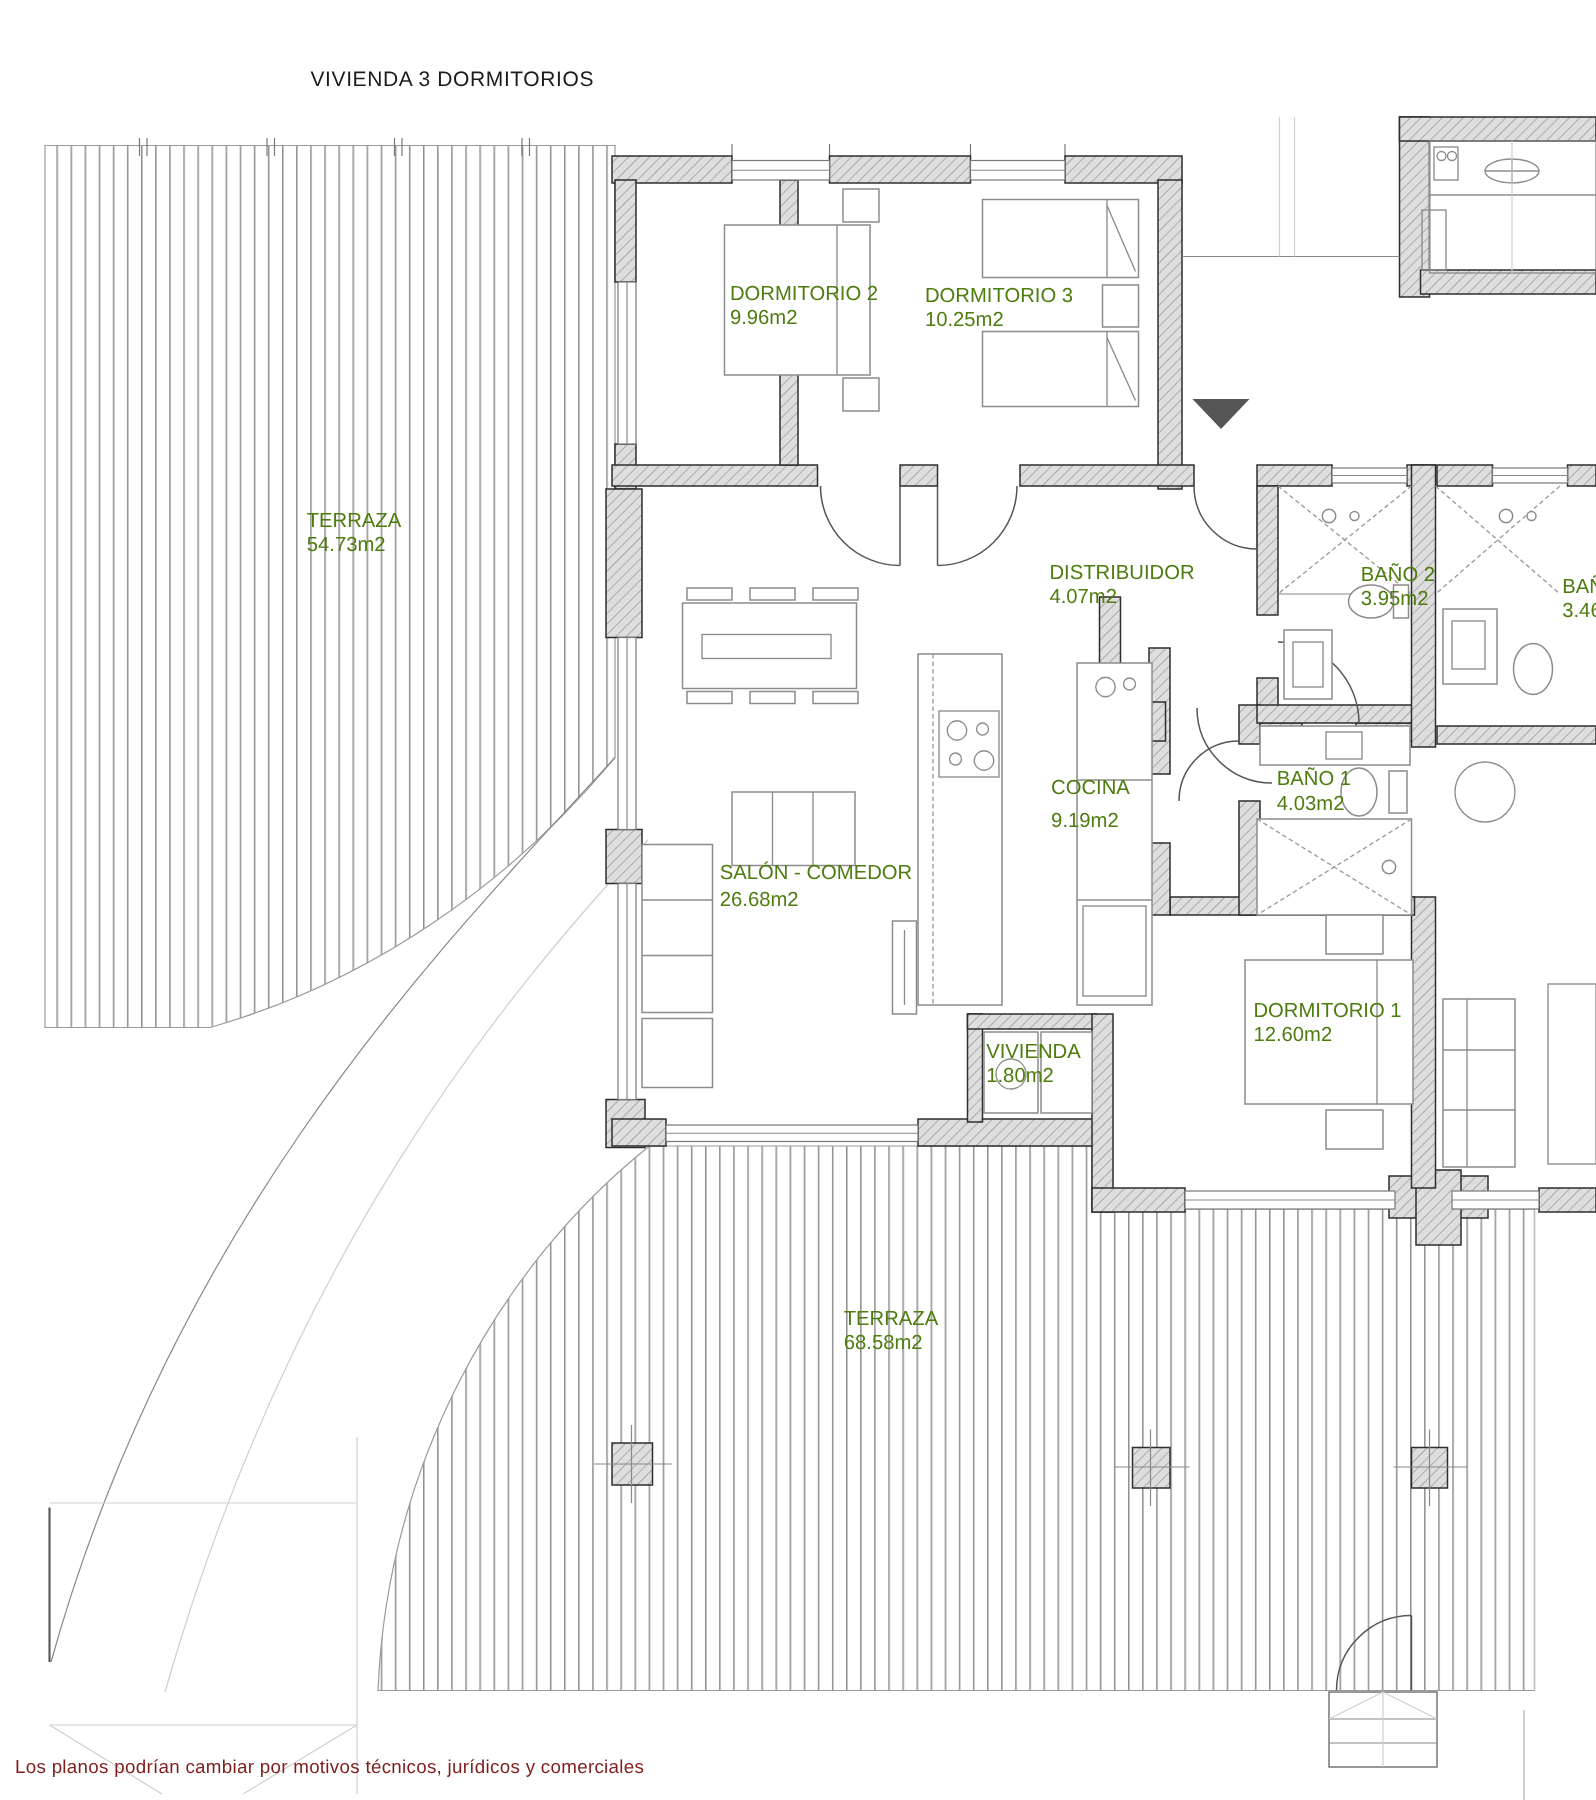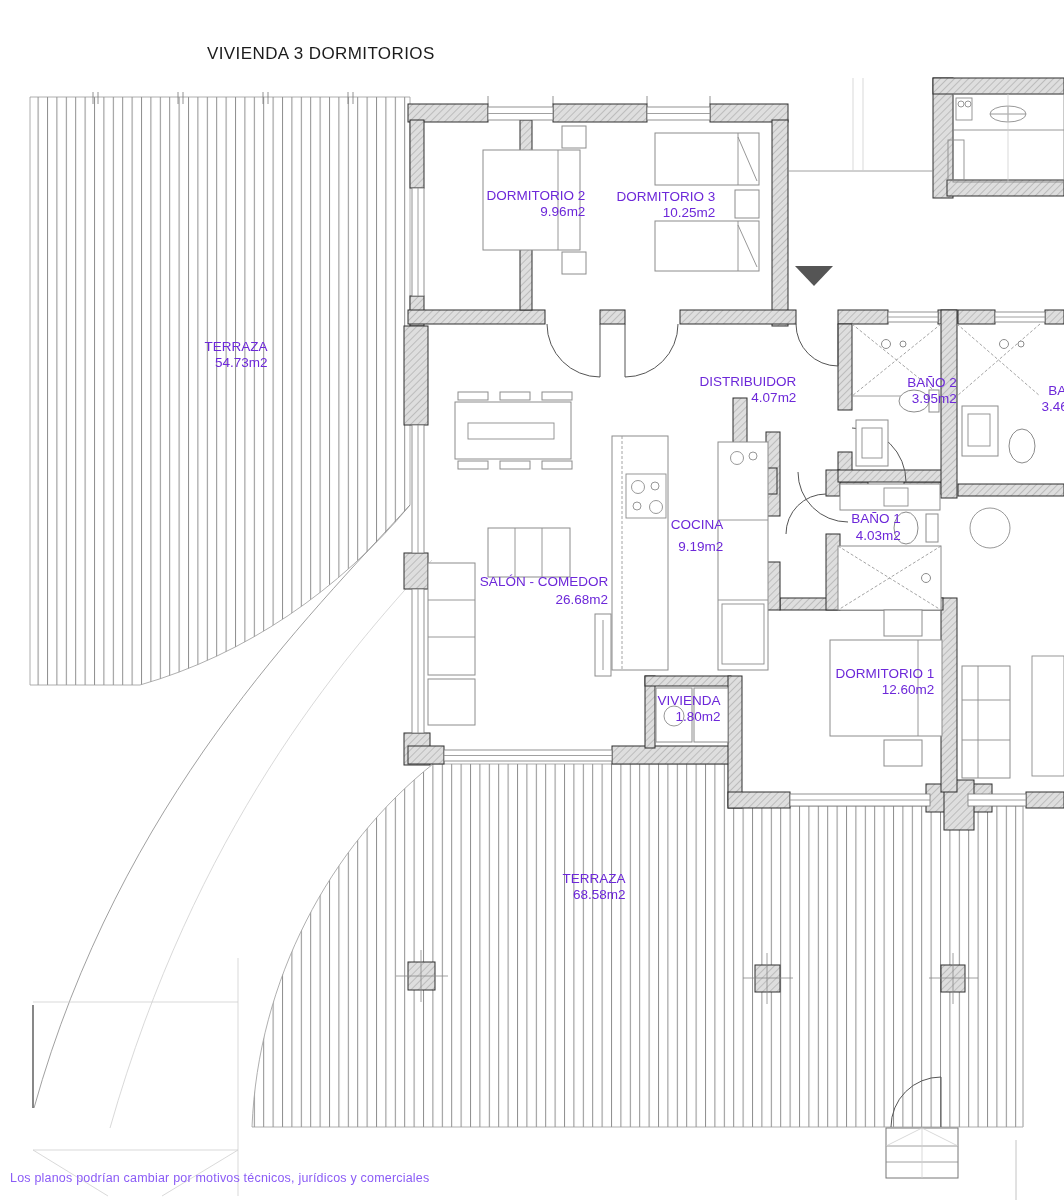--- a/index.html
+++ b/index.html
@@ -1,24 +1,24 @@
 <!DOCTYPE html>
 <html><head>
 <meta charset="utf-8">
 <style>
   html,body{margin:0;padding:0;}
   body{width:1064px;height:1200px;position:relative;background:#fff;overflow:hidden;
        font-family:"Liberation Sans",sans-serif;}
   #plan-svg{position:absolute;left:0;top:0;}
-  .lbl{position:absolute;transform:translateX(-50%);text-align:right;
-       font:13.5px/16px "Liberation Sans",sans-serif;color:#6d28d9;white-space:nowrap;}
+  .lbl{position:absolute;transform:translateX(-50%);text-align:left;
+       font:13.5px/16px "Liberation Sans",sans-serif;color:#4d7c0f;white-space:nowrap;}
   .lbl .ln{display:block;}
-  #page-title{position:absolute;left:207px;top:44px;font-size:17px;letter-spacing:.4px;
+  #page-title{position:absolute;left:207px;top:44px;font-size:14px;letter-spacing:.4px;
        color:#1b1b1b;}
-  #disclaimer{position:absolute;left:10px;top:1171px;font-size:12.5px;color:#8b5cf6;
+  #disclaimer{position:absolute;left:10px;top:1171px;font-size:12.5px;color:#7f1d1d;
        letter-spacing:.2px;}
   .w{fill:url(#hatch);stroke:#2e2e2e;stroke-width:1;}
   .gz{fill:#fff;stroke:#777;stroke-width:.8;}
   .furn{fill:#fff;stroke:#8c8c8c;stroke-width:1;}
   .furnl{stroke:#8c8c8c;stroke-width:.9;fill:none;}
   .door{stroke:#555;stroke-width:1;fill:none;}
   .dash{stroke:#9a9a9a;stroke-width:.9;fill:none;stroke-dasharray:3 2;}
   .thin{stroke:#888;stroke-width:.8;fill:none;}
   .faint{stroke:#cfcfcf;stroke-width:.8;fill:none;}
 </style>
@@ -318,21 +318,21 @@
   <span class="ln">4.07m2</span>
 </div>
 <div class="lbl" style="left:932px;top:375px">
   <span class="ln">BAÑO 2</span>
   <span class="ln">3.95m2</span>
 </div>
 <div class="lbl" style="left:1064px;top:383px">
   <span class="ln">BAÑO</span>
   <span class="ln">3.46m2</span>
 </div>
-<div class="lbl" style="left:697px;top:514px;line-height:22px">
+<div class="lbl" style="left:727px;top:514px;line-height:22px">
   <span class="ln">COCINA</span>
   <span class="ln">9.19m2</span>
 </div>
 <div class="lbl" style="left:876px;top:510px;line-height:17px">
   <span class="ln">BAÑO 1</span>
   <span class="ln">4.03m2</span>
 </div>
 <div class="lbl" style="left:544px;top:573px;line-height:18px">
   <span class="ln">SALÓN - COMEDOR</span>
   <span class="ln">26.68m2</span>

